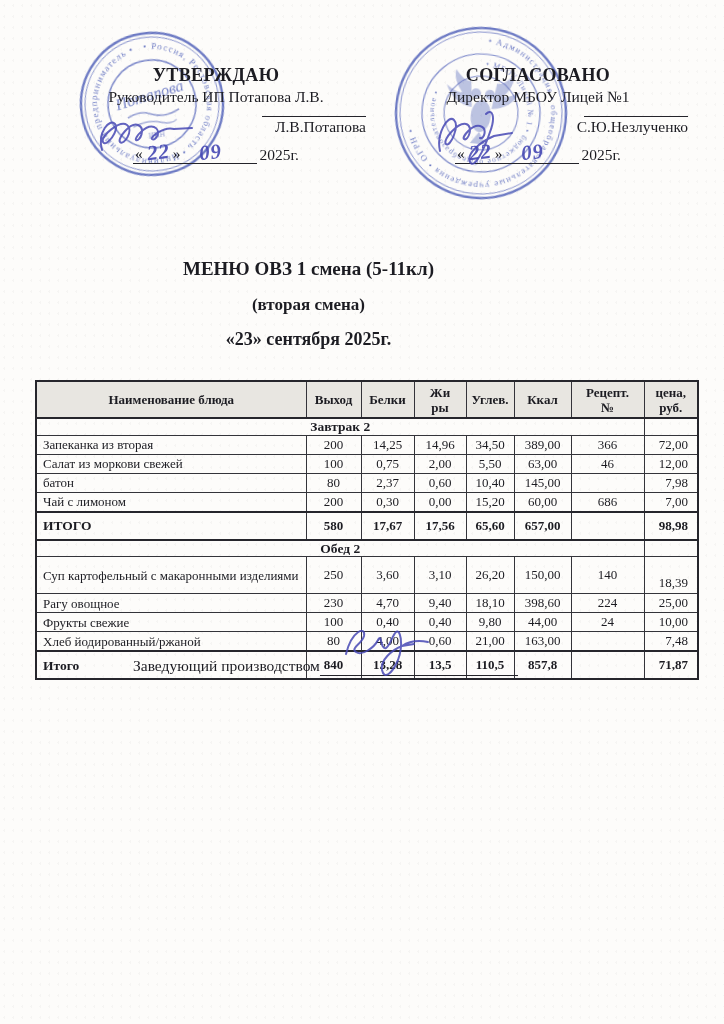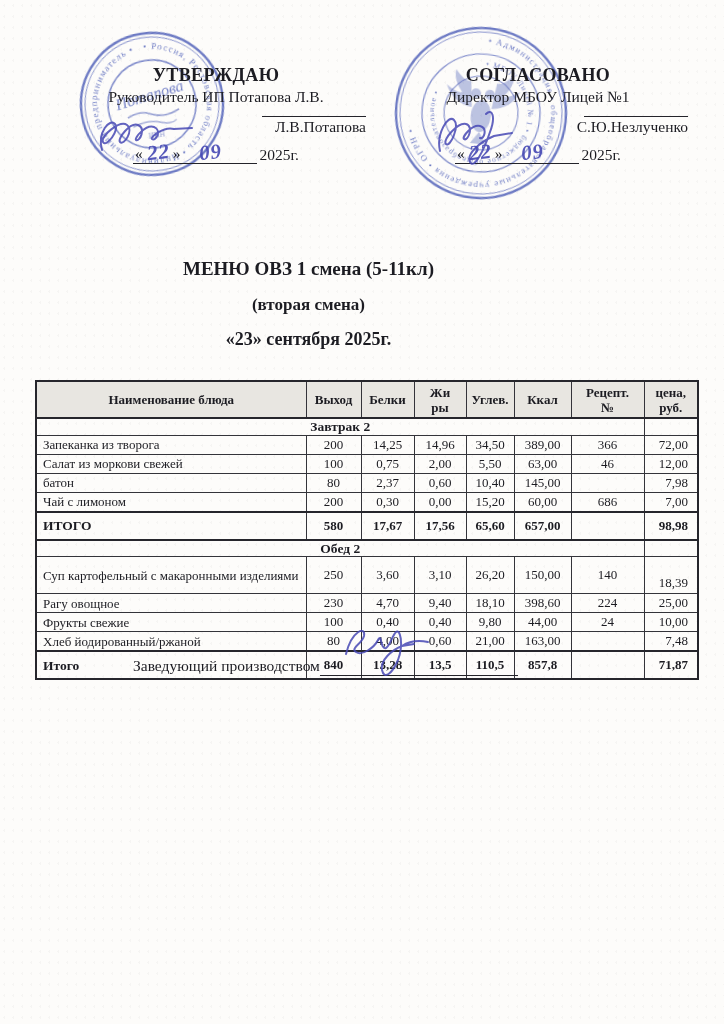--- a/index.html
+++ b/index.html
@@ -217,21 +217,21 @@
             <th>Рецепт. №</th>
             <th>цена, руб.</th>
           </tr>
         </thead>
       <tbody>
           <tr class="section">
             <td colspan="7">Завтрак 2</td>
             <td></td>
           </tr>
           <tr class="item">
-            <td class="name">Запеканка из творога</td>
+            <td class="name">Запеканка из вторая</td>
             <td class="num">200</td>
             <td class="num">14,25</td>
             <td class="num">14,96</td>
             <td class="num">34,50</td>
             <td class="num">389,00</td>
             <td class="num">366</td>
             <td class="price">72,00</td>
           </tr>
           <tr class="item">
             <td class="name">Салат из моркови свежей</td>

